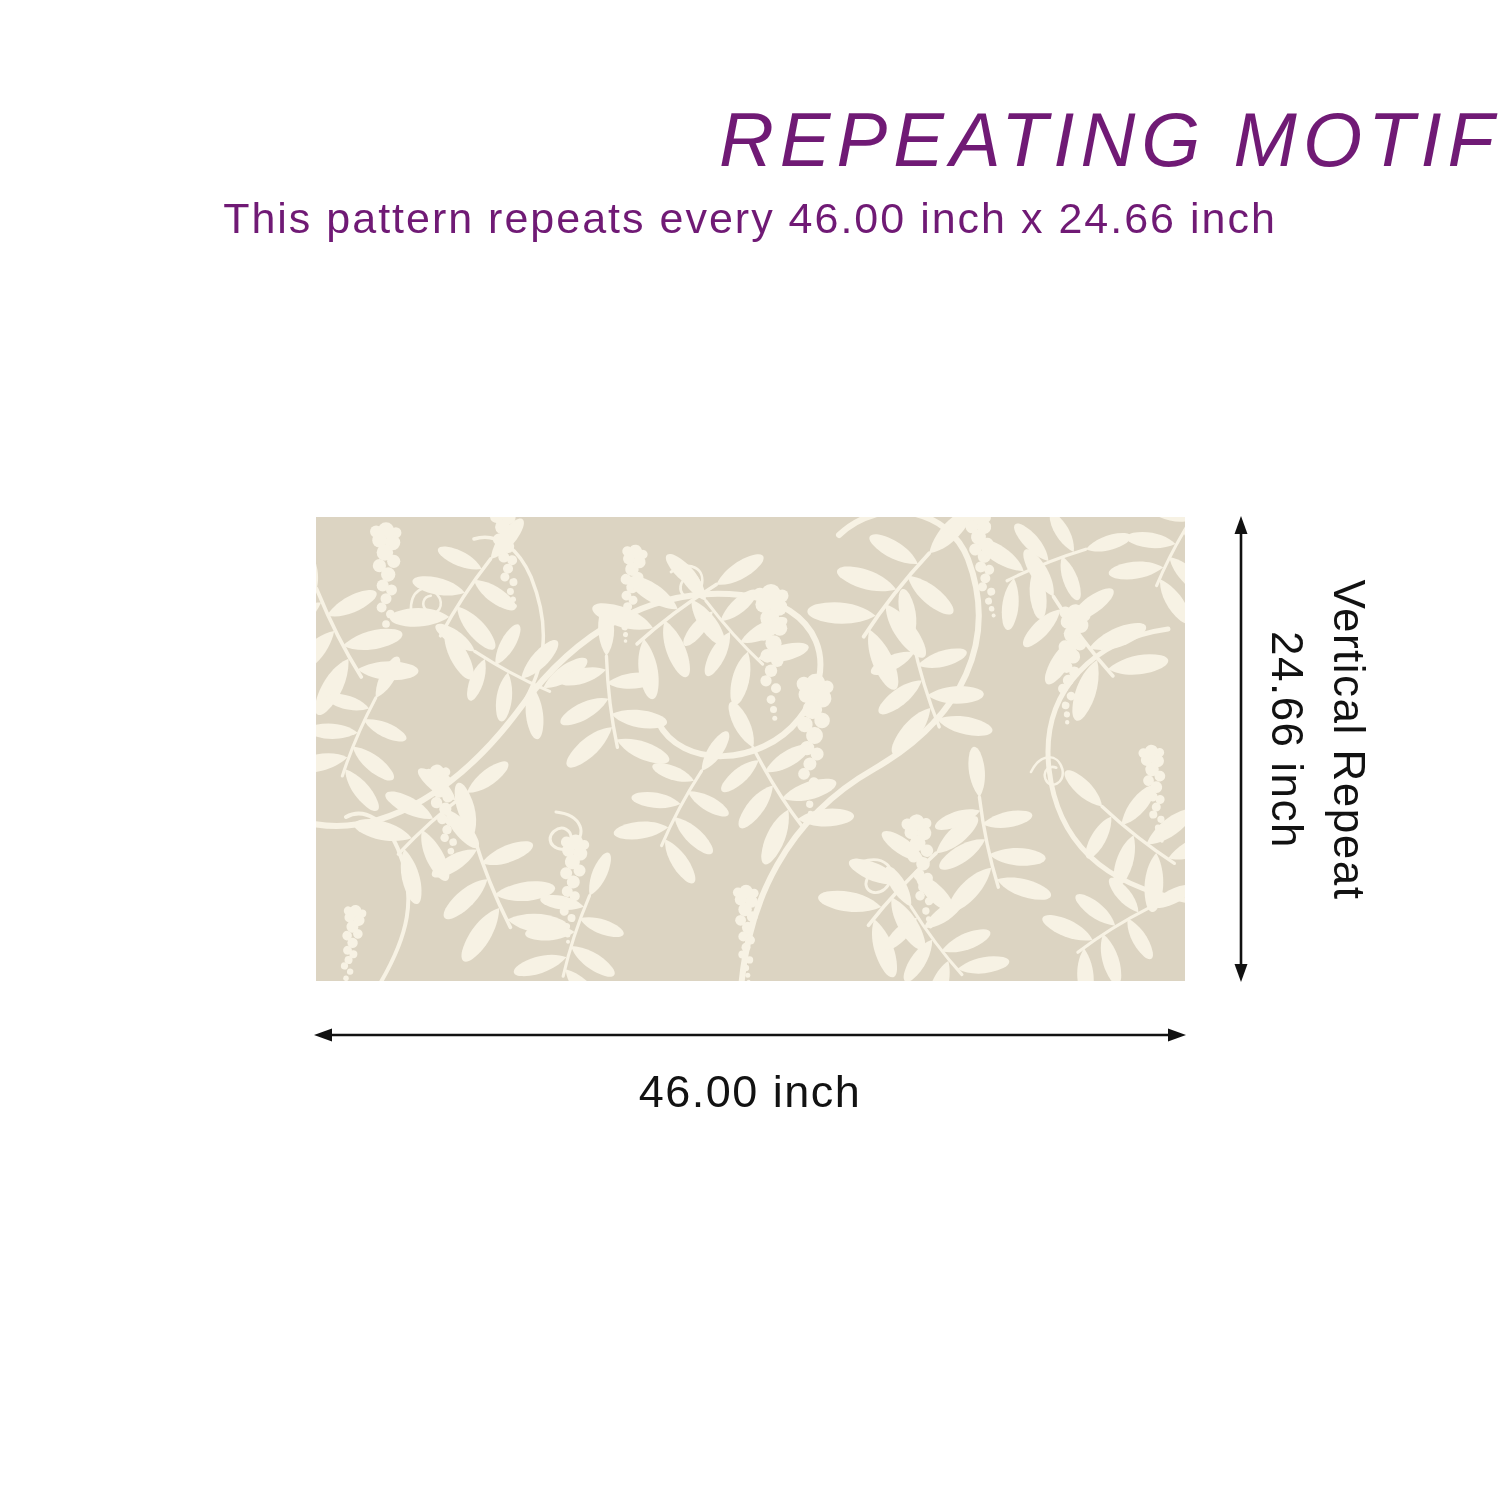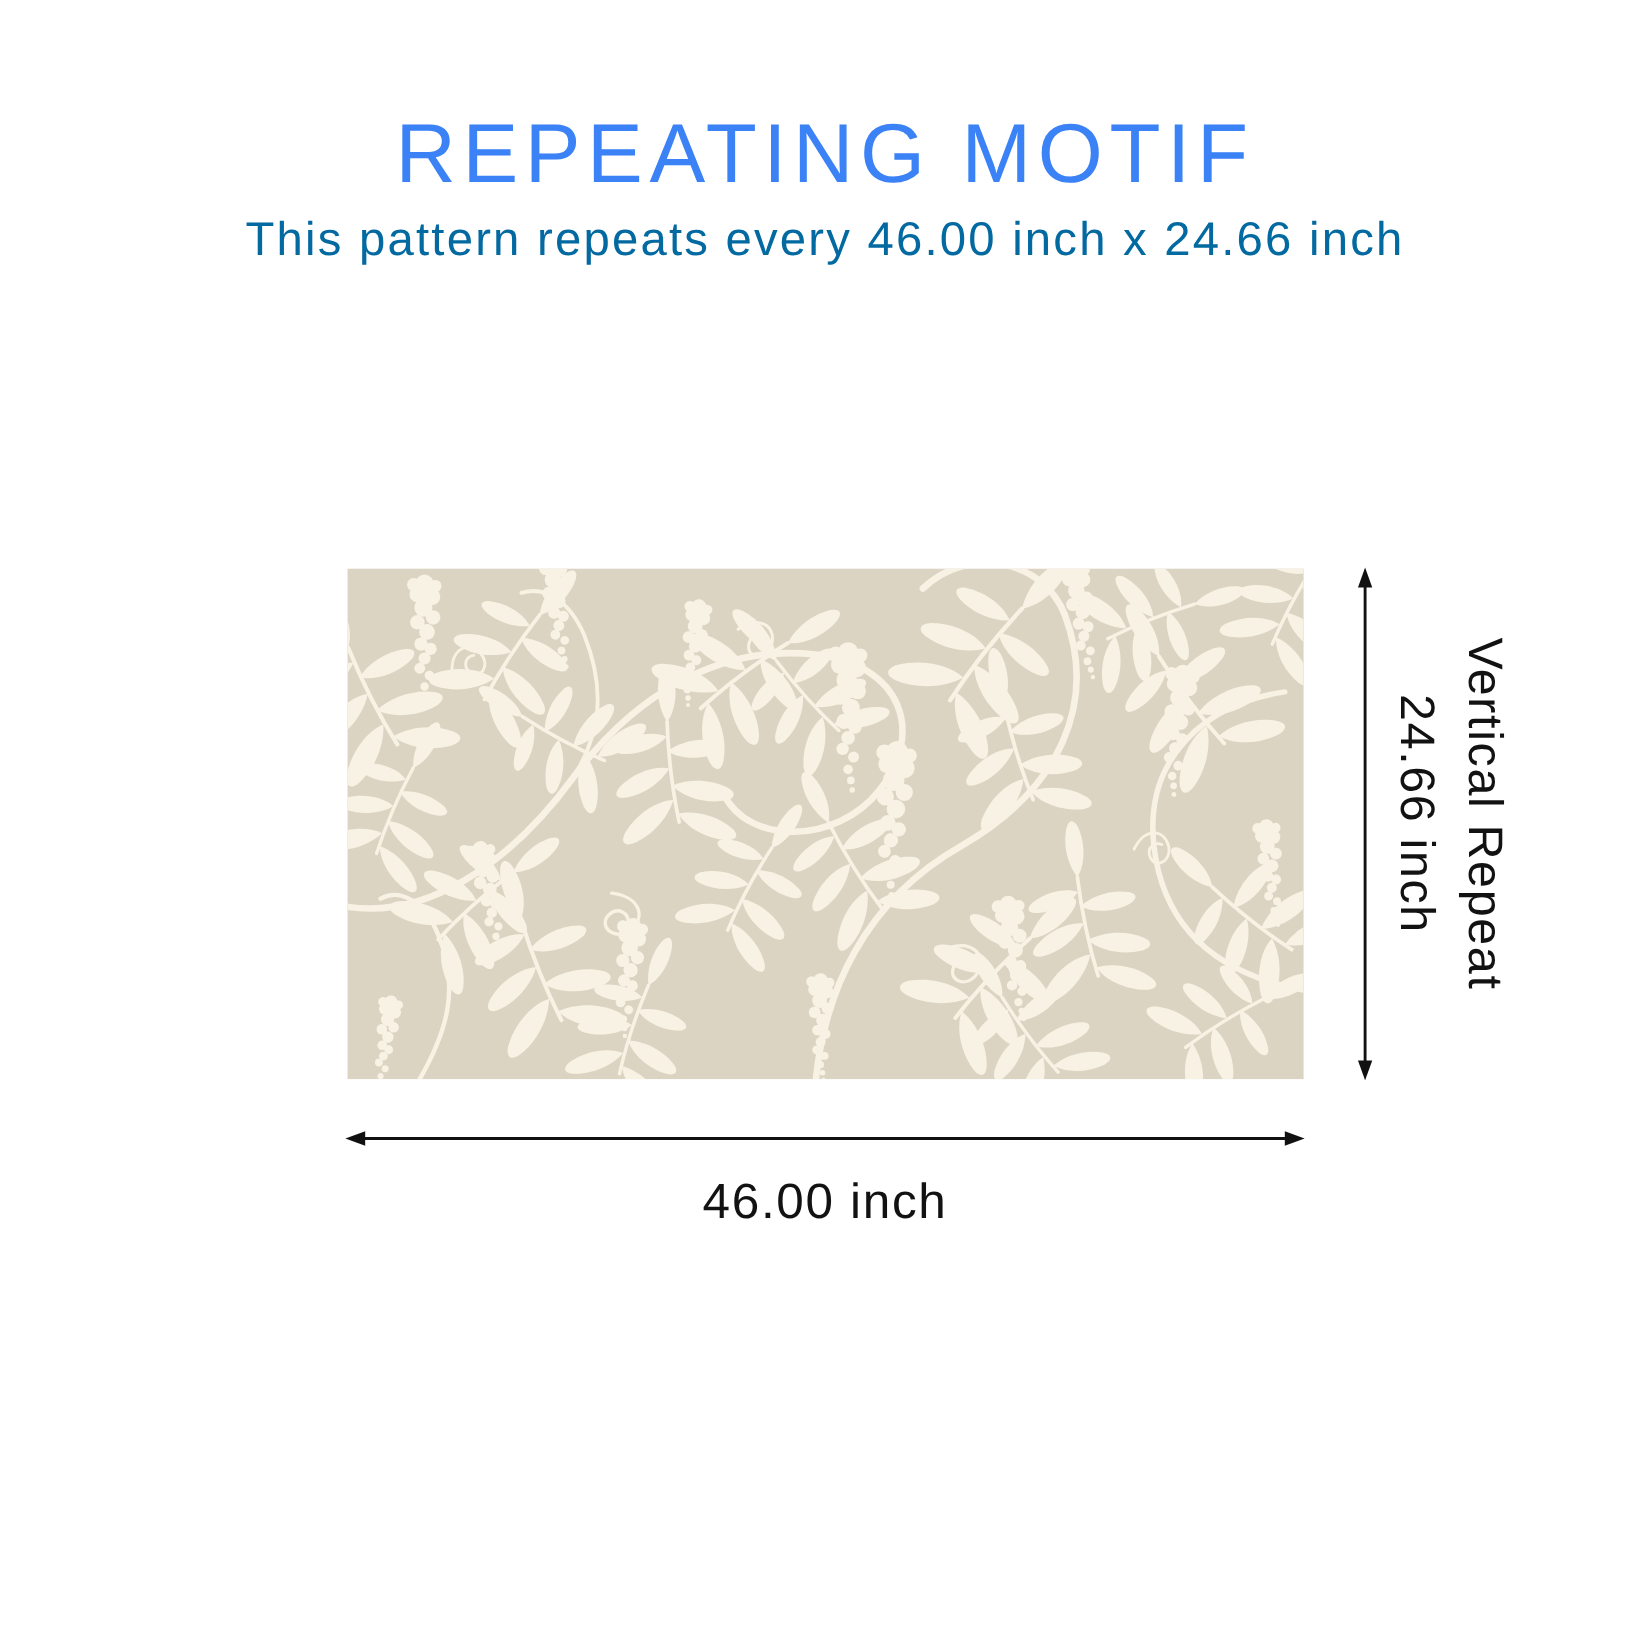--- a/index.html
+++ b/index.html
@@ -3,27 +3,27 @@
 <meta charset="utf-8">
 <style>
   html,body{margin:0;padding:0;}
   body{
     width:1500px;height:1500px;position:relative;background:#ffffff;
     font-family:"Liberation Sans", sans-serif;color:#1c1c1c;overflow:hidden;
   }
   .stage{position:absolute;inset:0;}
   .page-title{
     position:absolute;top:96px;left:0;width:100%;
-    text-align:center;font-size:76px;font-weight:400;
-    letter-spacing:6px;color:#3b82f6;margin:0;white-space:nowrap;
+    text-align:right;font-size:76px;font-weight:400;
+    letter-spacing:6px;color:#701a75;margin:0;white-space:nowrap;font-style:italic;
   }
   .page-subtitle{
     position:absolute;top:194px;left:0;width:100%;
     text-align:center;font-size:43px;font-weight:400;
-    letter-spacing:2px;color:#0369a1;margin:0;white-space:nowrap;
+    letter-spacing:2px;color:#701a75;margin:0;white-space:nowrap;
   }
   .swatch{
     position:absolute;left:316px;top:517px;width:869px;height:464px;
     background:#DCD4C2;overflow:hidden;
   }
   .swatch svg{display:block;width:100%;height:100%;}
   .ink{fill:#F7F2E4;}
   .stem{stroke:#F7F2E4;stroke-width:2.6;fill:none;stroke-linecap:round;}
   .bough{stroke:#F7F2E4;fill:none;stroke-linecap:round;}
   .vine{stroke:#F7F2E4;stroke-width:1.7;fill:none;stroke-linecap:round;}

